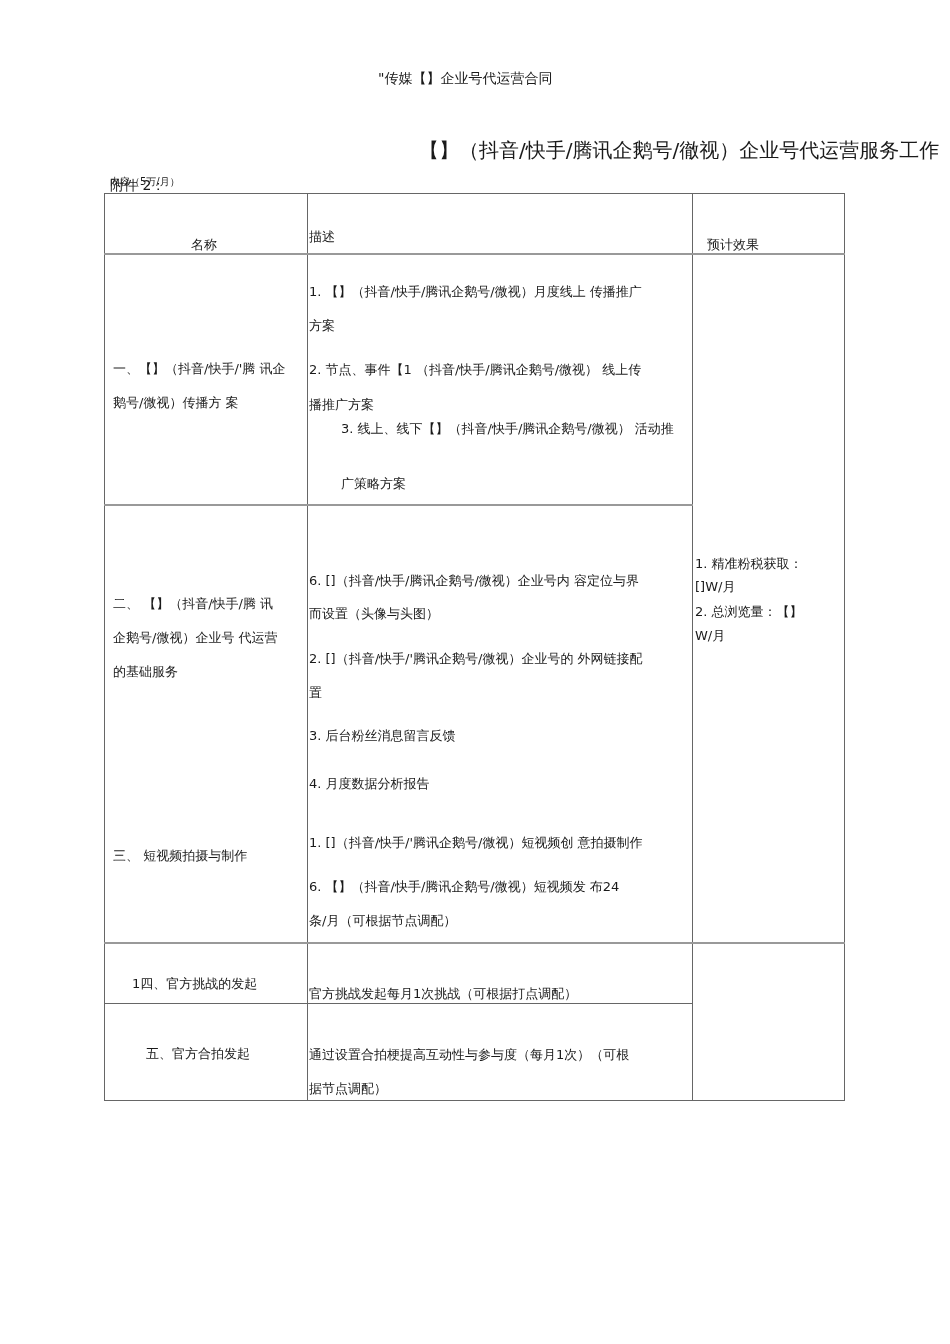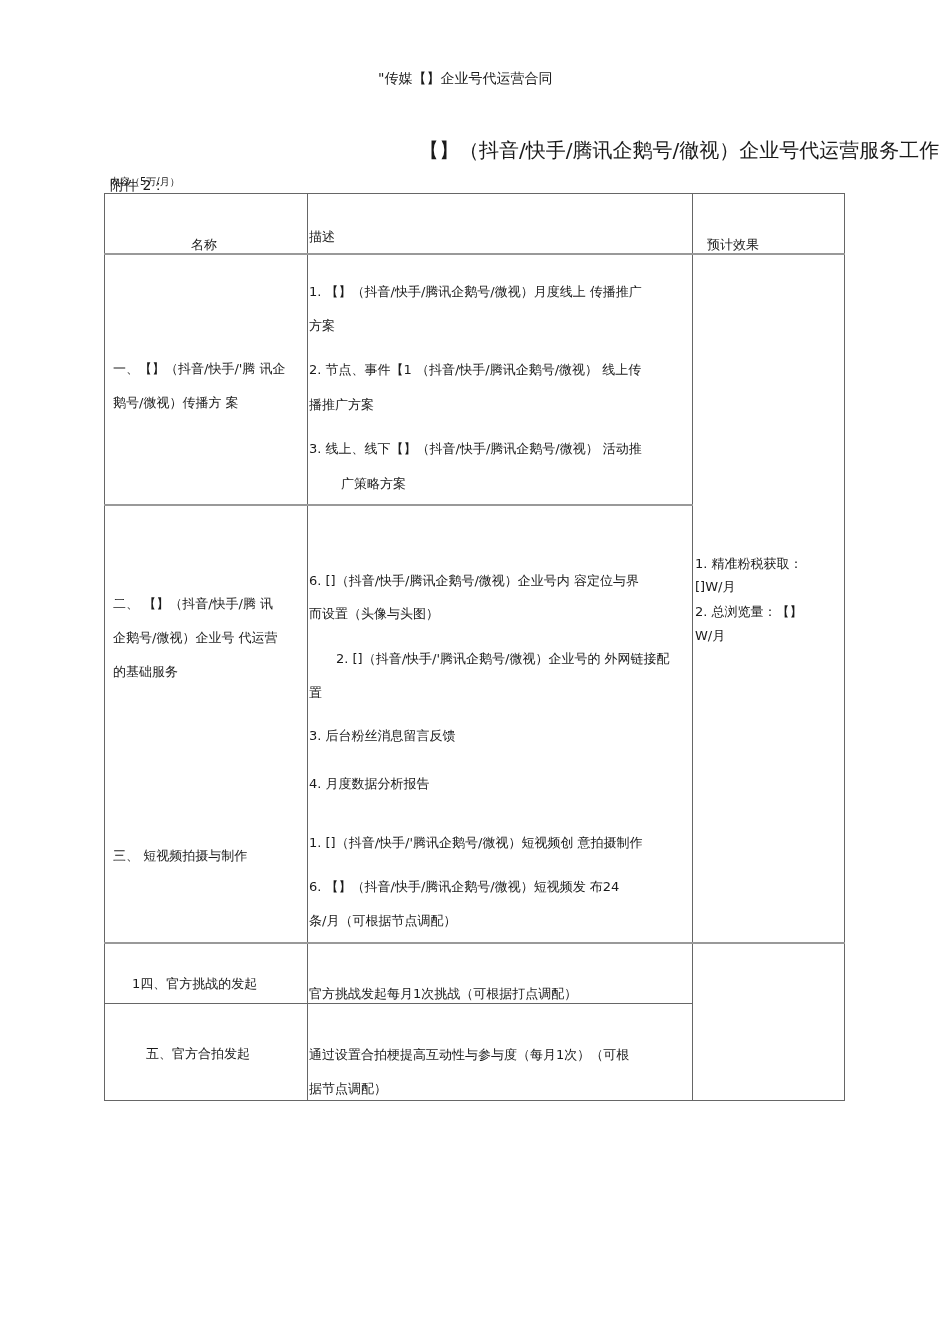--- a/index.html
+++ b/index.html
@@ -48,32 +48,32 @@
   <div class="cell-text" style="left:707px; top:236px;">预计效果</div>
 
   <div>
     <div class="cell-text" style="left:113px; top:360px;">一、【】（抖音/快手/'腾 讯企</div>
     <div class="cell-text" style="left:113px; top:394px;">鹅号/微视）传播方 案</div>
 
     <div class="cell-text" style="left:309px; top:283px;">1. 【】（抖音/快手/腾讯企鹅号/微视）月度线上 传播推广</div>
     <div class="cell-text" style="left:309px; top:317px;">方案</div>
     <div class="cell-text" style="left:309px; top:361px;">2. 节点、事件【1 （抖音/快手/腾讯企鹅号/微视） 线上传</div>
     <div class="cell-text" style="left:309px; top:396px;">播推广方案</div>
-    <div class="cell-text" style="left:309px; top:440px;">3. 线上、线下【】（抖音/快手/腾讯企鹅号/微视） 活动推</div>
+    <div class="cell-text" style="left:309px; top:420px;padding-left:32px;">3. 线上、线下【】（抖音/快手/腾讯企鹅号/微视） 活动推</div>
     <div class="cell-text" style="left:309px; top:475px;padding-left:32px;">广策略方案</div>
   </div>
 
   <div>
     <div class="cell-text" style="left:113px; top:595px;">二、 【】（抖音/快手/腾 讯</div>
     <div class="cell-text" style="left:113px; top:629px;">企鹅号/微视）企业号 代运营</div>
     <div class="cell-text" style="left:113px; top:663px;">的基础服务</div>
 
     <div class="cell-text" style="left:309px; top:572px;">6. []（抖音/快手/腾讯企鹅号/微视）企业号内 容定位与界</div>
     <div class="cell-text" style="left:309px; top:605px;">而设置（头像与头图）</div>
-    <div class="cell-text" style="left:309px; top:650px;padding-left:27px;">2. []（抖音/快手/'腾讯企鹅号/微视）企业号的 外网链接配</div>
+    <div class="cell-text" style="left:309px; top:650px;">2. []（抖音/快手/'腾讯企鹅号/微视）企业号的 外网链接配</div>
     <div class="cell-text" style="left:309px; top:684px;">置</div>
     <div class="cell-text" style="left:309px; top:727px;">3. 后台粉丝消息留言反馈</div>
     <div class="cell-text" style="left:309px; top:775px;">4. 月度数据分析报告</div>
   </div>
 
   <div>
     <div class="cell-text" style="left:113px; top:847px;">三、  短视频拍摄与制作</div>
 
     <div class="cell-text" style="left:309px; top:834px;">1. []（抖音/快手/'腾讯企鹅号/微视）短视频创 意拍摄制作</div>
     <div class="cell-text" style="left:309px; top:878px;">6.  【】（抖音/快手/腾讯企鹅号/微视）短视频发 布24</div>

